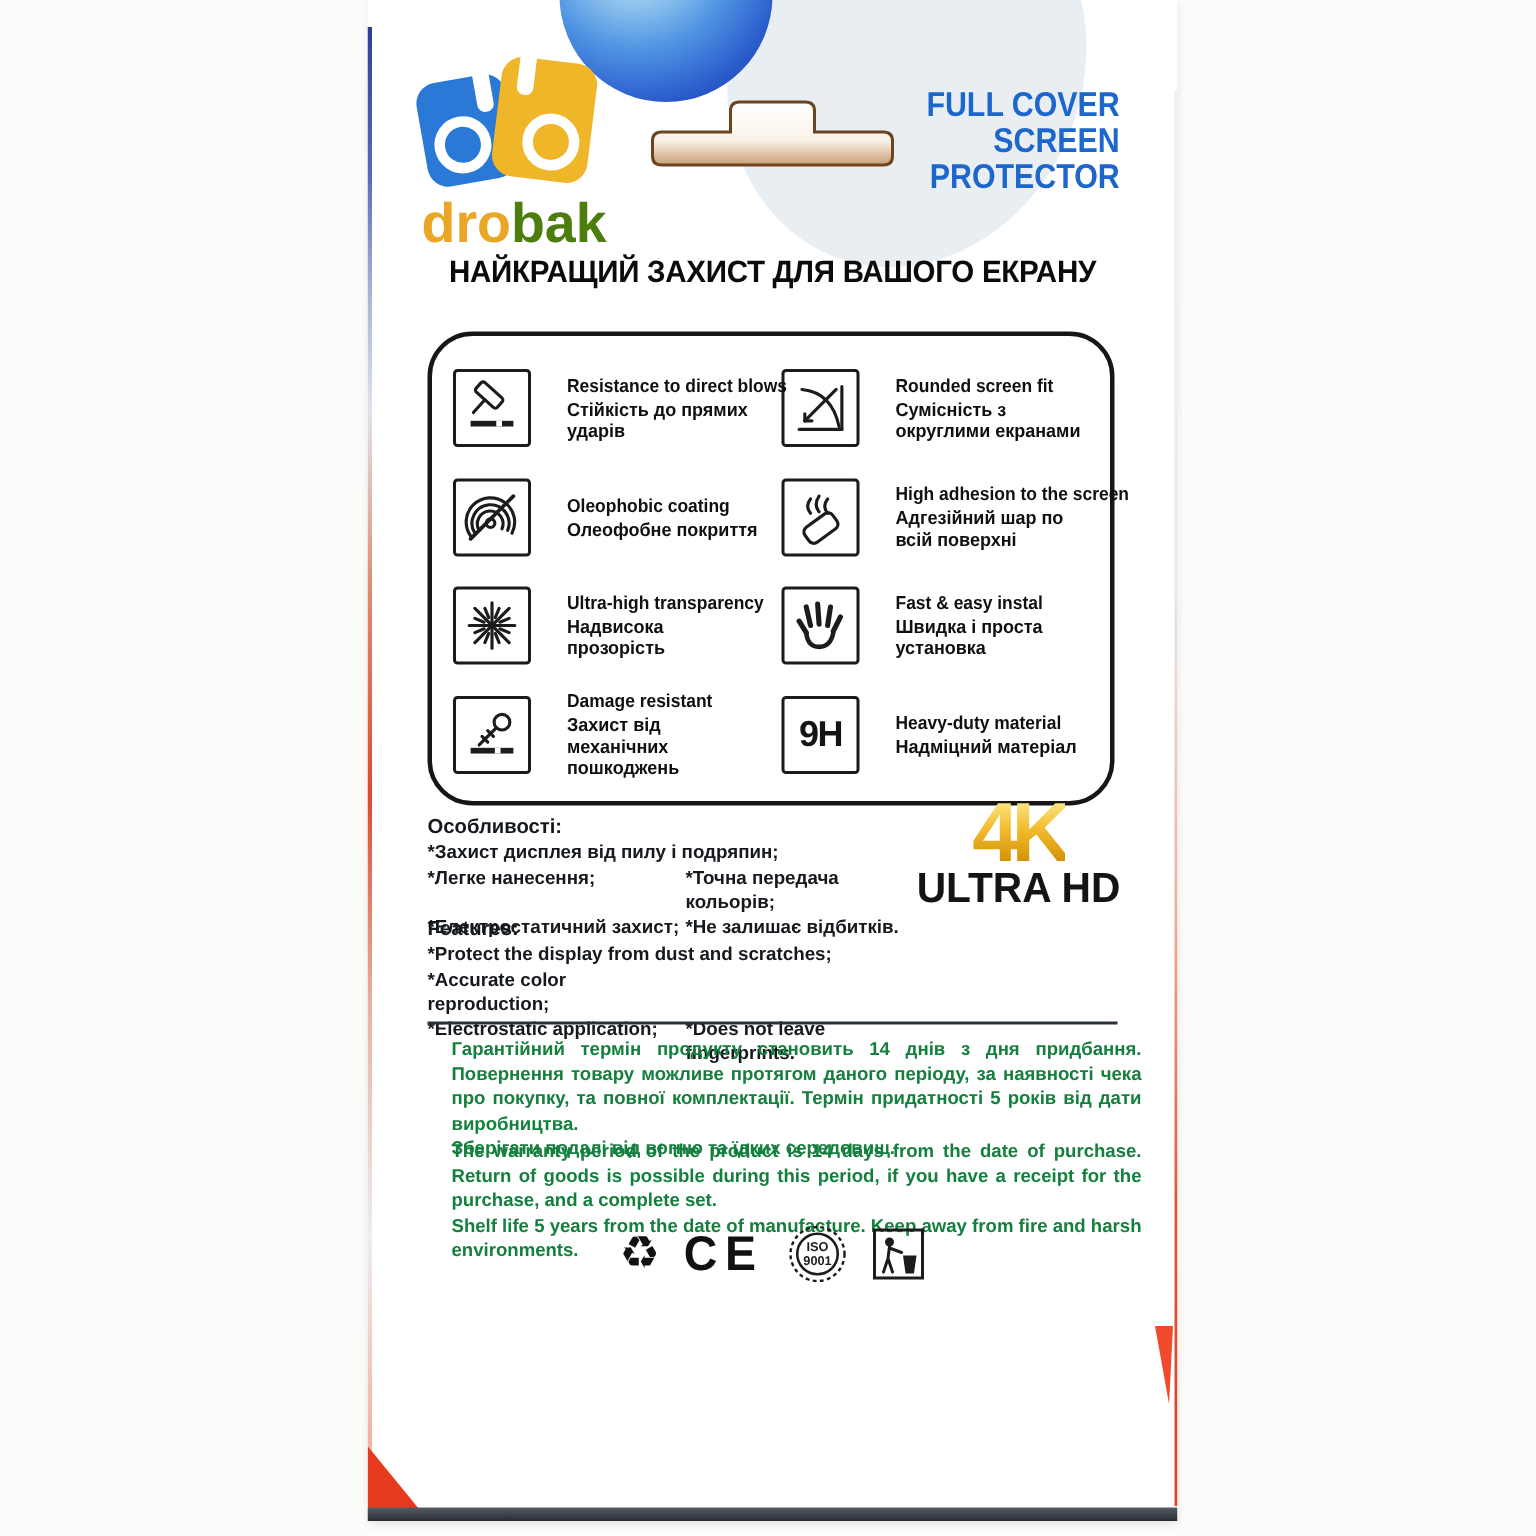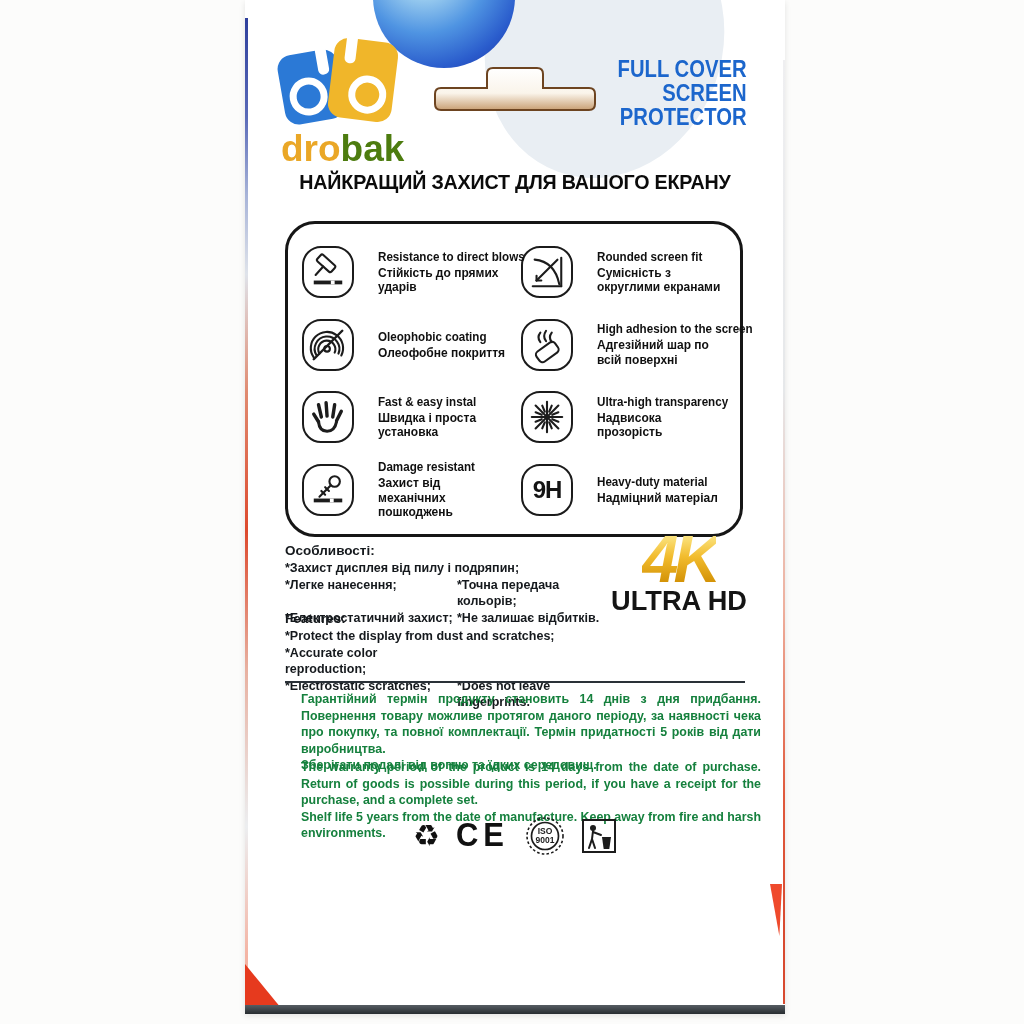--- a/index.html
+++ b/index.html
@@ -41,37 +41,37 @@
   
   .product-type{position:absolute;right:38px;top:58px;text-align:right;color:#1c66cc;
     font-size:23px;font-weight:800;line-height:1.04;transform:scaleX(.88);transform-origin:right top;}
   .tagline{position:absolute;left:0;right:0;top:170px;text-align:center;color:#0b0b0b;
     font-size:20.5px;font-weight:800;transform:scaleX(.96);letter-spacing:-.2px;}
   
   .features-box{position:absolute;left:40px;top:221px;width:458px;height:316px;box-sizing:border-box;
     border:3px solid #161616;border-radius:30px;padding:12px 6px 8px 14px;
     display:grid;grid-template-columns:1fr 1fr;grid-template-rows:repeat(4,1fr);column-gap:6px;}
   .feat{display:flex;align-items:center;gap:24px;min-width:0;}
-  .feat .ibox{flex:0 0 auto;width:52px;height:52px;border:2.6px solid #1b1b1b;border-radius:19px;
+  .feat .ibox{flex:0 0 auto;width:52px;height:52px;border:2.6px solid #1b1b1b;border-radius:3px;
     box-sizing:border-box;display:flex;align-items:center;justify-content:center;}
   .feat .txt{min-width:0;color:#101010;}
   .feat .en{font-size:12.5px;font-weight:700;white-space:nowrap;transform:scaleX(.93);
     transform-origin:left center;margin-bottom:2px;}
   .feat .ua{font-size:12.5px;font-weight:600;line-height:1.15;transform:scaleX(.96);transform-origin:left center;}
   .nineH{font-size:24px;font-weight:700;color:#141414;letter-spacing:-1px;}
   
   .sec{position:absolute;left:40px;width:330px;color:#15191d;}
   .sec-ua{top:543px;}
   .sec-en{top:611px;}
   .sec .title{font-size:13.5px;font-weight:800;margin-bottom:2px;}
   .sec .ln{font-size:12.5px;font-weight:700;line-height:1.32;}
   .sec .row{display:grid;grid-template-columns:172px auto;font-size:12.5px;font-weight:700;line-height:1.32;}
   
   .badge4k{position:absolute;left:354px;top:530px;width:160px;text-align:center;}
-  .fourk{display:inline-block;font-size:66px;font-weight:800;font-style:italic;letter-spacing:-5px;
+  .fourk{display:inline-block;font-size:56px;font-weight:800;letter-spacing:-5px;
     line-height:.9;background:linear-gradient(#fce98c 5%,#f2bc2e 45%,#cf8c00 95%);
     -webkit-background-clip:text;background-clip:text;color:transparent;text-align:right;-webkit-text-fill-color:transparent;}
   .ultrahd{margin-top:-4px;font-size:28px;font-weight:800;color:#141414;transform:scaleX(.97);letter-spacing:0;}
   
   .divider{position:absolute;left:40px;top:681px;width:460px;height:2.3px;background:#2a3138;}
   .warr{position:absolute;left:56px;width:460px;color:#15803d;font-size:12.4px;font-weight:600;
     line-height:1.33;text-align:justify;}
   .warr p{margin:0;}
   .warr-ua{top:691px;}
   .warr-en{top:759px;}
@@ -185,39 +185,20 @@
                 <rect x="8" y="21" width="24" height="13" rx="4"></rect>
               </g>
               <path d="M13 17 q-4 -5 0 -10"></path>
               <path d="M19 16 q-4 -5 0 -11"></path>
               <path d="M25 17 q-4 -5 0 -10"></path>
             </svg>
         </span>
         <span class="txt">
             <div class="en">High adhesion to the screen</div>
             <div class="ua">Адгезійний шар по всій поверхні</div>
-          </span>
-      </div>
-
-      <div class="feat">
-        <span class="ibox">
-          <svg width="38" height="38" viewBox="0 0 40 40" class="ic">
-              <g stroke-width="3.6">
-                <line x1="10" y1="25" x2="5" y2="17"></line>
-                <line x1="13" y1="20" x2="10" y2="7"></line>
-                <line x1="19" y1="19" x2="18" y2="5"></line>
-                <line x1="25" y1="20" x2="27" y2="7"></line>
-                <line x1="29" y1="24" x2="34" y2="14"></line>
-              </g>
-              <path d="M10 25 q1 10 9 10 q8 0 10 -10" stroke-width="3.2"></path>
-            </svg>
-        </span>
-        <span class="txt">
-            <div class="en">Fast &amp; easy instal</div>
-            <div class="ua">Швидка і проста установка</div>
           </span>
       </div>
 
       <div class="feat">
         <span class="ibox">
           <svg width="38" height="38" viewBox="0 0 40 40" class="ic" stroke-width="1.8">
               <line x1="20" y1="4" x2="20" y2="36"></line>
               <line x1="4" y1="20" x2="36" y2="20"></line>
               <line x1="8" y1="8" x2="32" y2="32"></line>
               <line x1="32" y1="8" x2="8" y2="32"></line>
@@ -233,20 +214,39 @@
         </span>
         <span class="txt">
             <div class="en">Ultra-high transparency</div>
             <div class="ua">Надвисока прозорість</div>
           </span>
       </div>
 
       <div class="feat">
         <span class="ibox">
           <svg width="38" height="38" viewBox="0 0 40 40" class="ic">
+              <g stroke-width="3.6">
+                <line x1="10" y1="25" x2="5" y2="17"></line>
+                <line x1="13" y1="20" x2="10" y2="7"></line>
+                <line x1="19" y1="19" x2="18" y2="5"></line>
+                <line x1="25" y1="20" x2="27" y2="7"></line>
+                <line x1="29" y1="24" x2="34" y2="14"></line>
+              </g>
+              <path d="M10 25 q1 10 9 10 q8 0 10 -10" stroke-width="3.2"></path>
+            </svg>
+        </span>
+        <span class="txt">
+            <div class="en">Fast &amp; easy instal</div>
+            <div class="ua">Швидка і проста установка</div>
+          </span>
+      </div>
+
+      <div class="feat">
+        <span class="ibox">
+          <svg width="38" height="38" viewBox="0 0 40 40" class="ic">
               <circle cx="27" cy="11" r="5.5"></circle>
               <line x1="23" y1="15" x2="11" y2="27"></line>
               <line x1="13" y1="21" x2="17" y2="25"></line>
               <line x1="17" y1="17" x2="21" y2="21"></line>
               <rect x="5" y="29" width="30" height="4" fill="#1c1c1c" stroke="none"></rect>
               <rect x="22" y="29" width="4" height="4" fill="#fff" stroke="none"></rect>
             </svg>
         </span>
         <span class="txt">
             <div class="en">Damage resistant</div>
@@ -284,21 +284,21 @@
       <div class="ultrahd">ULTRA HD</div>
     </div>
 
     <div class="sec sec-en">
       <div class="title">Features:</div>
       <div class="ln">*Protect the display from dust and scratches;</div>
       <div class="row">
         <span>*Accurate color reproduction;</span>
       </div>
       <div class="row">
-        <span>*Electrostatic scratches;</span>
+        <span>*Electrostatic application;</span>
         <span>*Does not leave fingerprints.</span>
       </div>
     </div>
 
     <div class="divider"></div>
 
     <div class="warr warr-ua">
       <p>Гарантійний термін продукту становить 14 днів з дня придбання. Повернення товару можливе протягом даного періоду, за наявності чека про покупку, та повної комплектації. Термін придатності 5 років від дати виробництва.</p>
       <p>Зберігати подалі від вогню та їдких середовищ.</p>
     </div>

